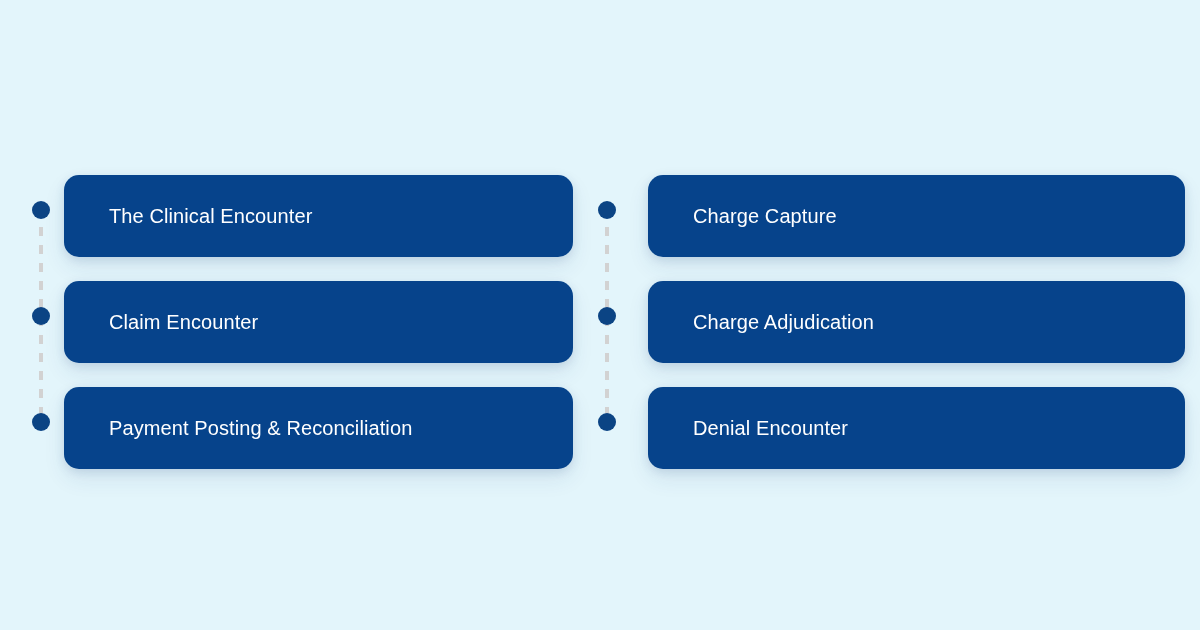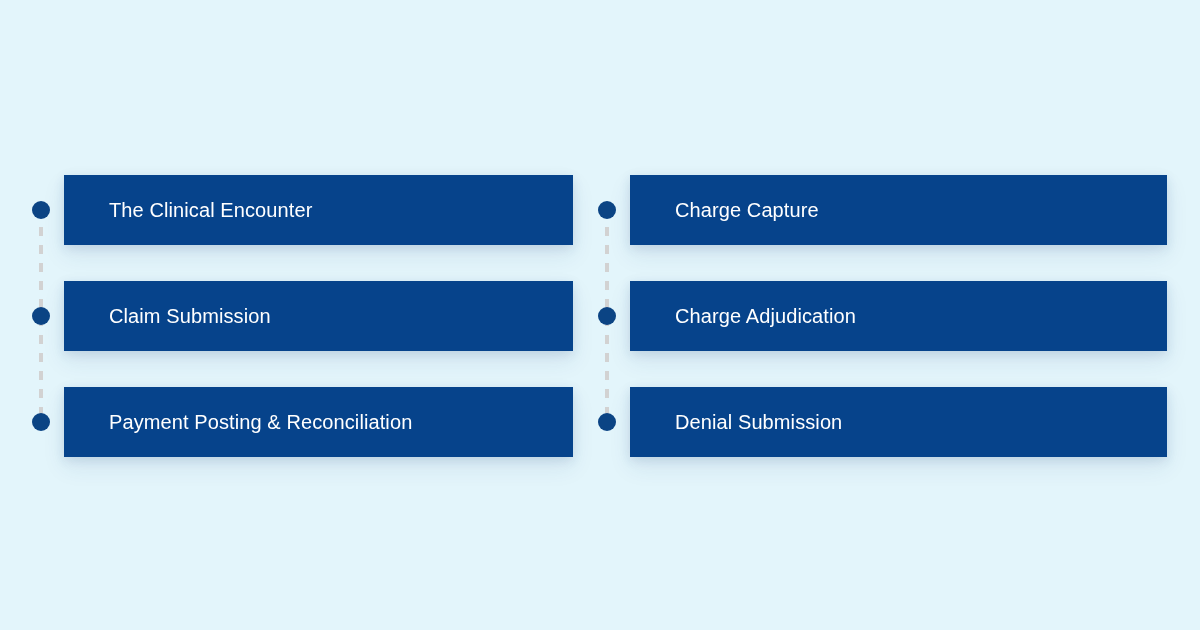--- a/index.html
+++ b/index.html
@@ -69,30 +69,31 @@
     height: 18px;
     border-radius: 50%;
     background: #0b4484;
     z-index: 3;
   }
 
   .bar {
     position: absolute;
     left: 32px;
     top: 0;
-    height: 70px;
+    height: 82px;
     background: #06438b;
     display: flex;
     align-items: center;
     box-shadow: 0 3px 10px rgba(30, 70, 120, 0.13),
                 0 10px 22px rgba(30, 70, 120, 0.09);
+    border-radius: 15px;
   }
 
   .column.left  .bar { width: 509px; }
-  .column.right .bar { width: 537px; }
+  .column.right .bar { width: 537px; margin-left: 18px; }
 
   .bar-label {
     color: #ffffff;
     font-size: 20px;
     font-weight: 400;
     letter-spacing: 0.1px;
     white-space: nowrap;
     padding-left: 45px;
   }
 </style>
@@ -107,21 +108,21 @@
     <div class="row">
       <span class="node-dot"></span>
       <div class="bar">
         <span class="bar-label">The Clinical Encounter</span>
       </div>
     </div>
 
     <div class="row">
       <span class="node-dot"></span>
       <div class="bar">
-        <span class="bar-label">Claim Submission</span>
+        <span class="bar-label">Claim Encounter</span>
       </div>
     </div>
 
     <div class="row">
       <span class="node-dot"></span>
       <div class="bar">
         <span class="bar-label">Payment Posting &amp; Reconciliation</span>
       </div>
     </div>
   </div>
@@ -139,18 +140,18 @@
     <div class="row">
       <span class="node-dot"></span>
       <div class="bar">
         <span class="bar-label">Charge Adjudication</span>
       </div>
     </div>
 
     <div class="row">
       <span class="node-dot"></span>
       <div class="bar">
-        <span class="bar-label">Denial Submission</span>
+        <span class="bar-label">Denial Encounter</span>
       </div>
     </div>
   </div>
 
 </div>
 
 </body></html>

